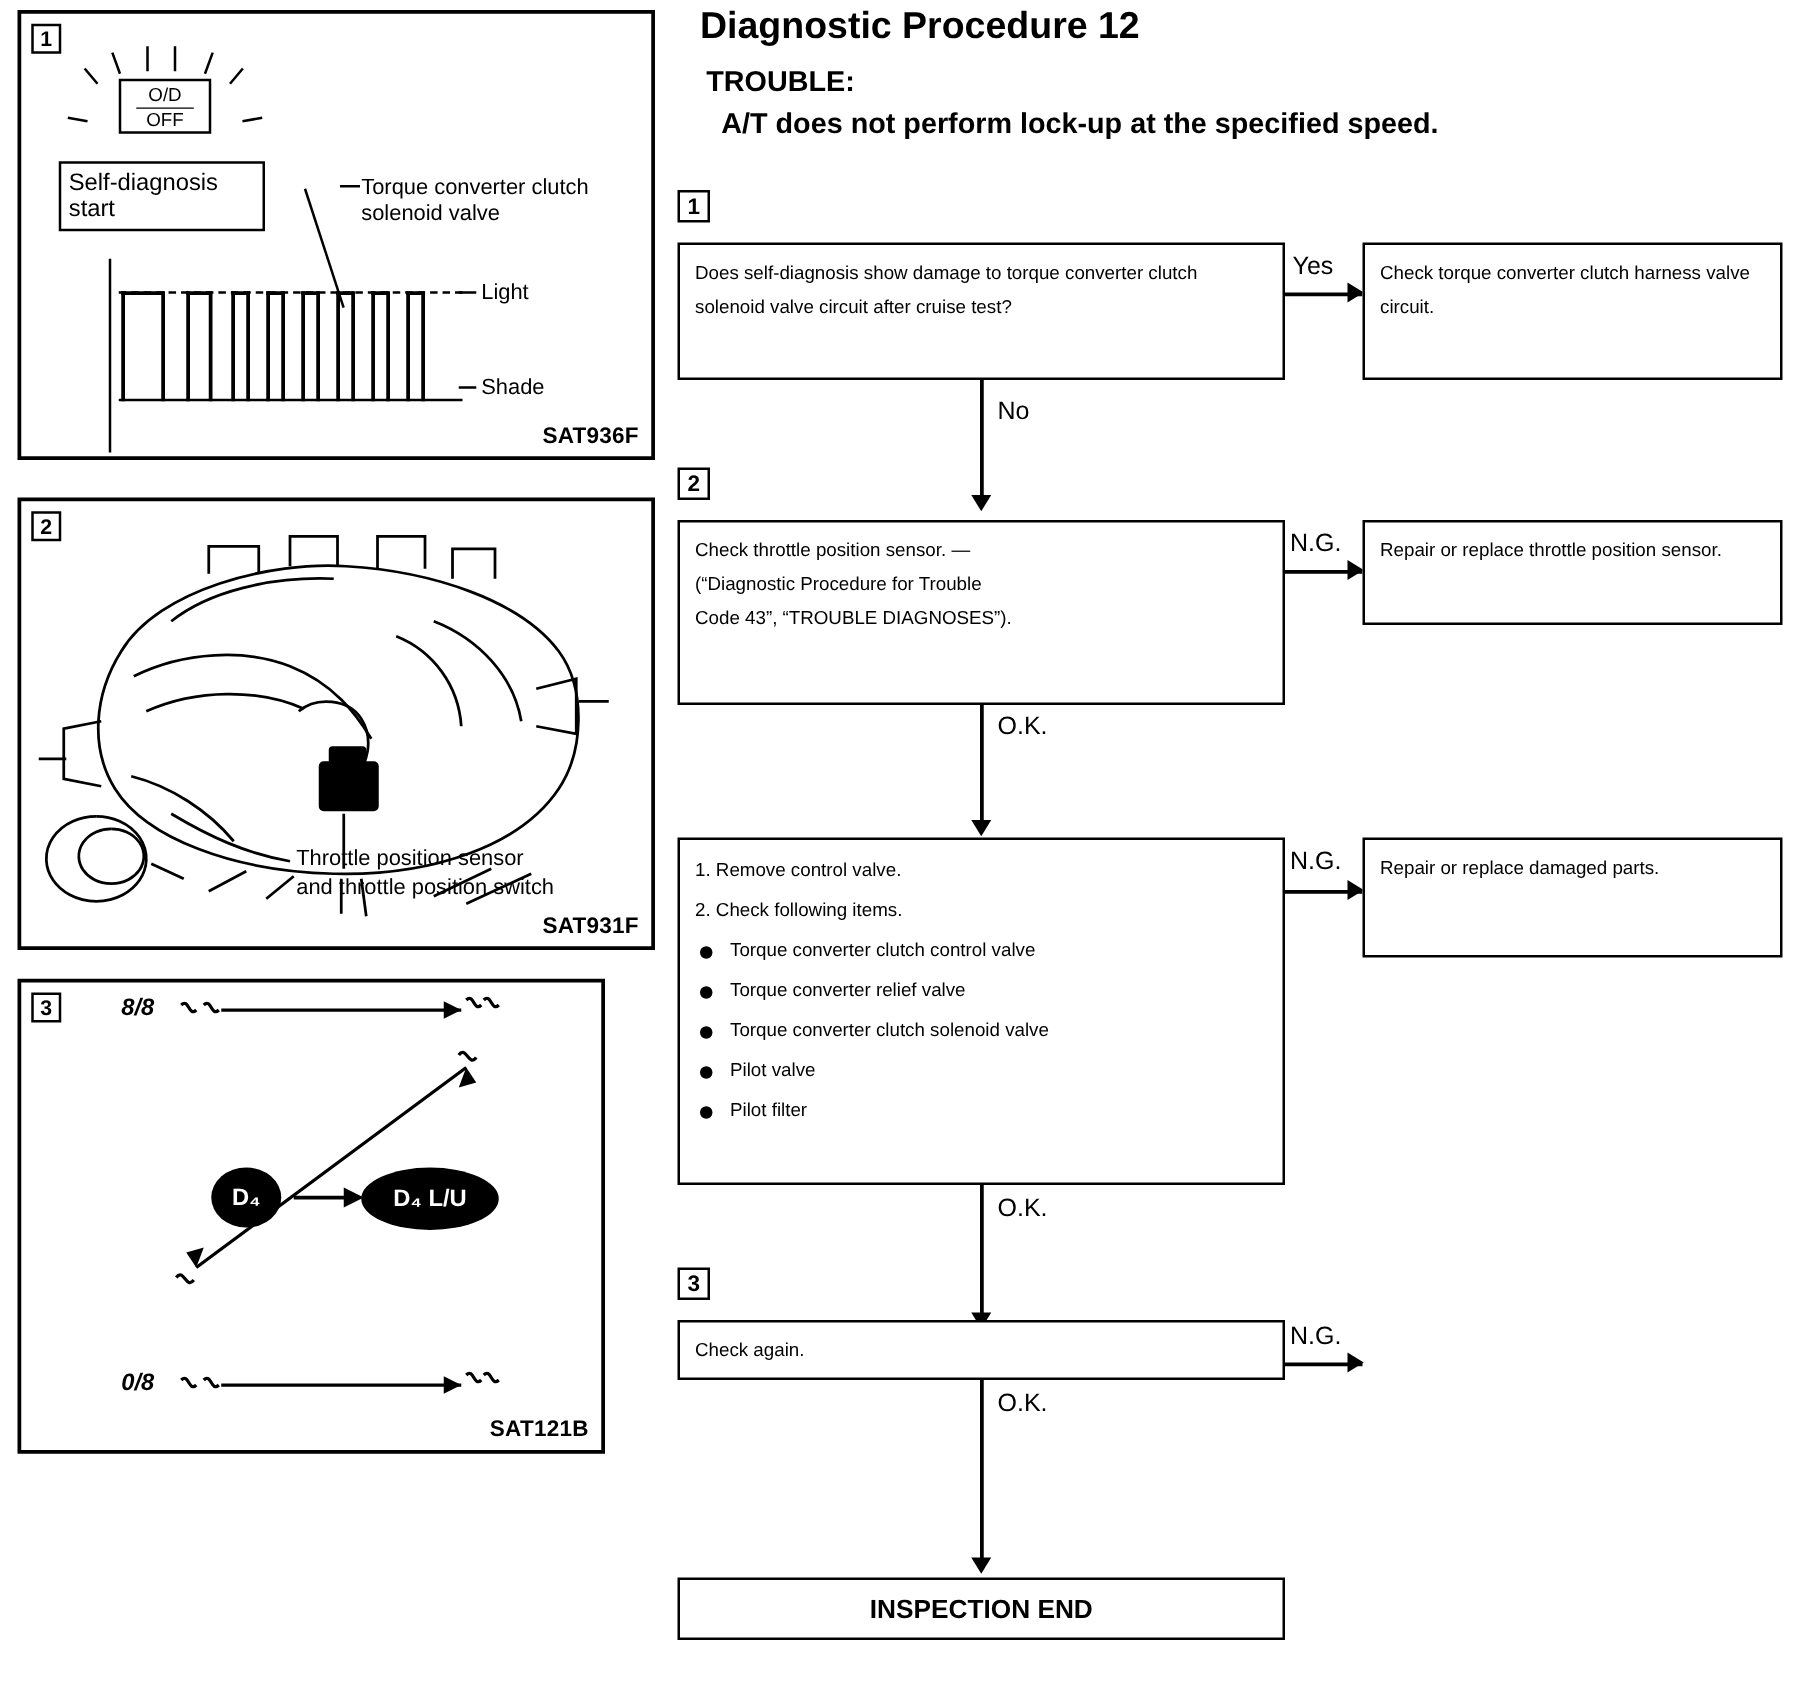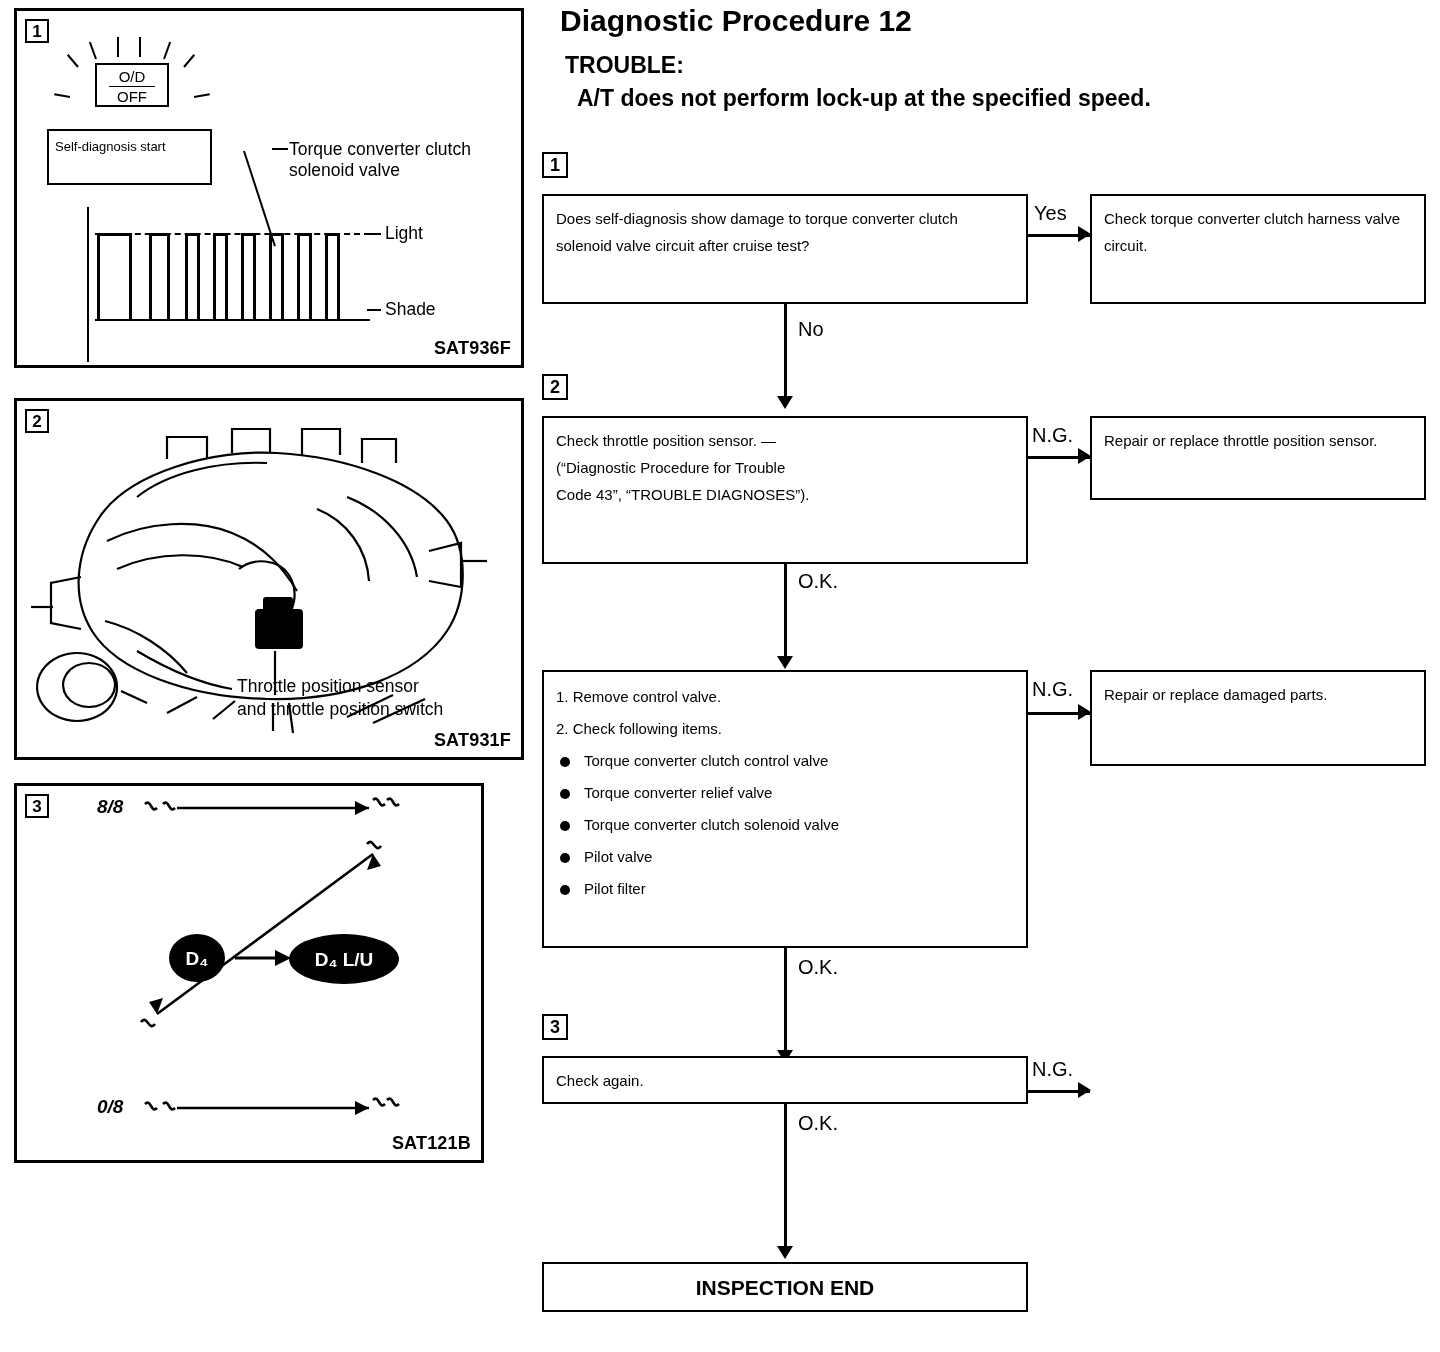--- a/index.html
+++ b/index.html
@@ -76,21 +76,21 @@
     position: absolute;
     width: 2px; background: #000;
     transform-origin: 50% 100%;
   }
   .sd-box {
     position: absolute;
     left: 30px; top: 118px;
     width: 165px; height: 56px;
     border: 2px solid #000;
     box-sizing: border-box;
-    font-size: 13px;
+    font-size: 19px;
     line-height: 21px;
     padding: 5px 6px;
   }
   .dashline {
     position: absolute;
     border-top: 2px dashed #000;
   }
   .solidline { position: absolute; background: #000; }
   .pulse { position: absolute; background: #000; width: 3px; }
 

